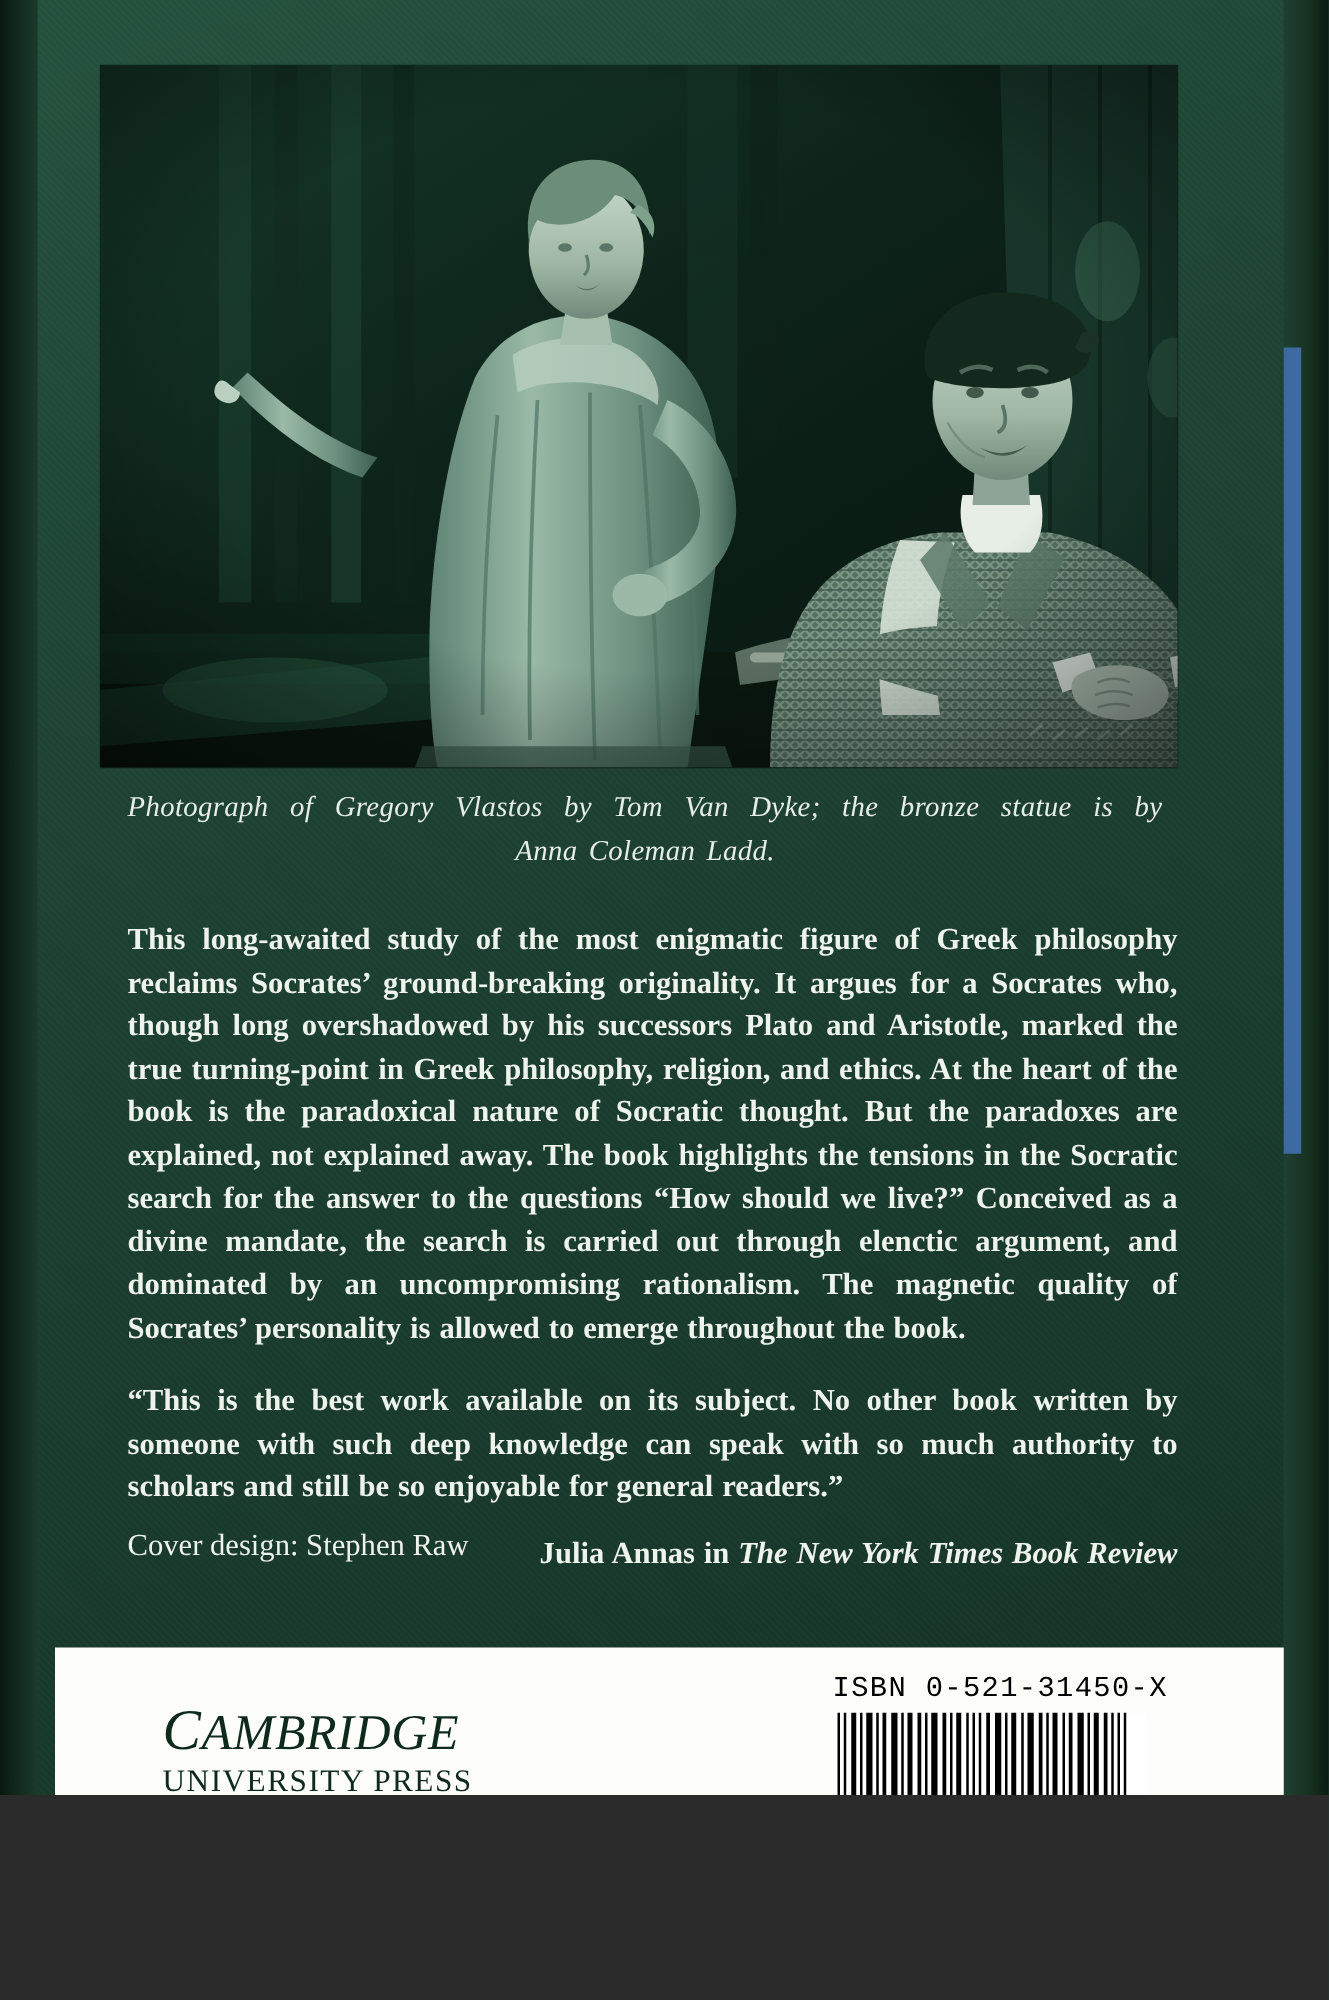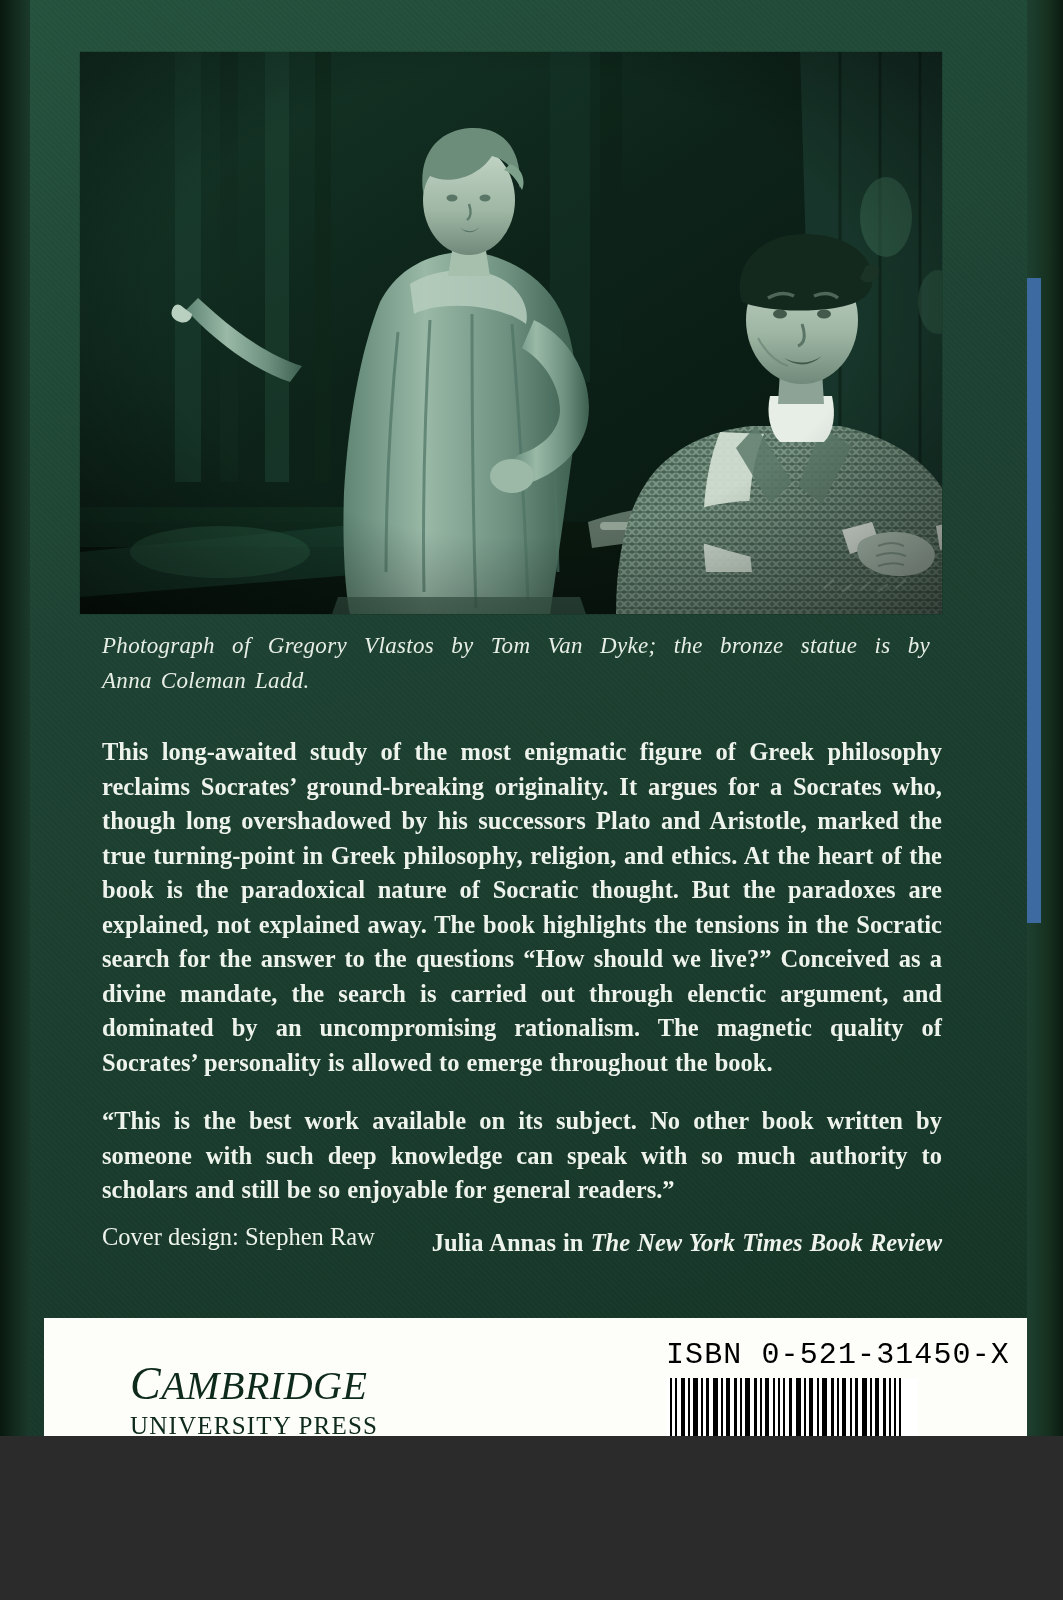--- a/index.html
+++ b/index.html
@@ -71,21 +71,21 @@
     width: 828px;
     font-style: italic;
     font-size: 23px;
     line-height: 35px;
     color: #e7eee6;
     text-align: center;
     letter-spacing: 0.3px;
     word-spacing: 3px;
   }
   .caption .line1 { display: block; text-align: justify; text-align-last: justify; }
-  .caption .line2 { display: block; text-align: left; }
+  .caption .line2 { display: block; text-align: center; }
 
   .blurb {
     position: absolute;
     left: 72px;
     top: 735px;
     width: 840px;
     color: #eef3ec;
     font-size: 24.5px;
     line-height: 34.5px;
     text-align: justify;
@@ -155,21 +155,21 @@
     color: #14301f;
   }
   .isbn-block {
     position: absolute;
     left: 636px;
     top: 1338px;
     width: 262px;
   }
   .isbn-text {
     font-family: "Liberation Mono", monospace;
-    font-size: 30px;
+    font-size: 23px;
     letter-spacing: 1.1px;
     color: #000;
     margin-bottom: 6px;
     white-space: nowrap;
   }
   .barcode {
     width: 252px;
     height: 104px;
     display: block;
   }

